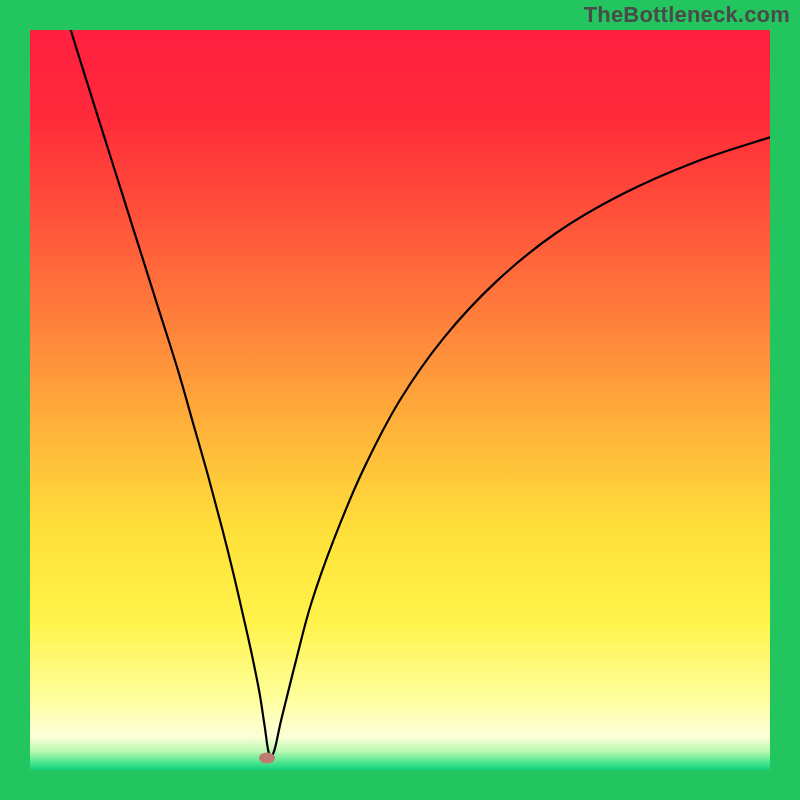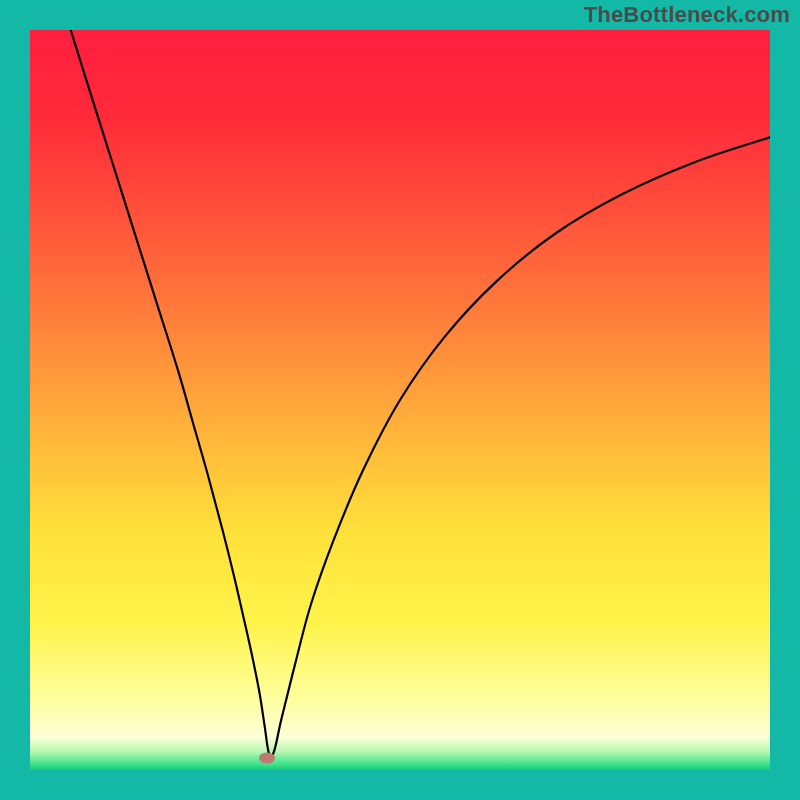--- a/index.html
+++ b/index.html
@@ -8,21 +8,21 @@
     width: 800px;
     height: 800px;
     background: #000;
     overflow: hidden;
     font-family: Arial, Helvetica, sans-serif;
   }
   .frame {
     position: relative;
     width: 800px;
     height: 800px;
-    background: #14b8a6;
+    background: #22c55e;
   }
   .watermark {
     position: absolute;
     top: 2px;
     right: 10px;
     color: #4a4a4a;
     font-size: 22px;
     font-weight: 600;
     letter-spacing: 0.2px;
     z-index: 10;

